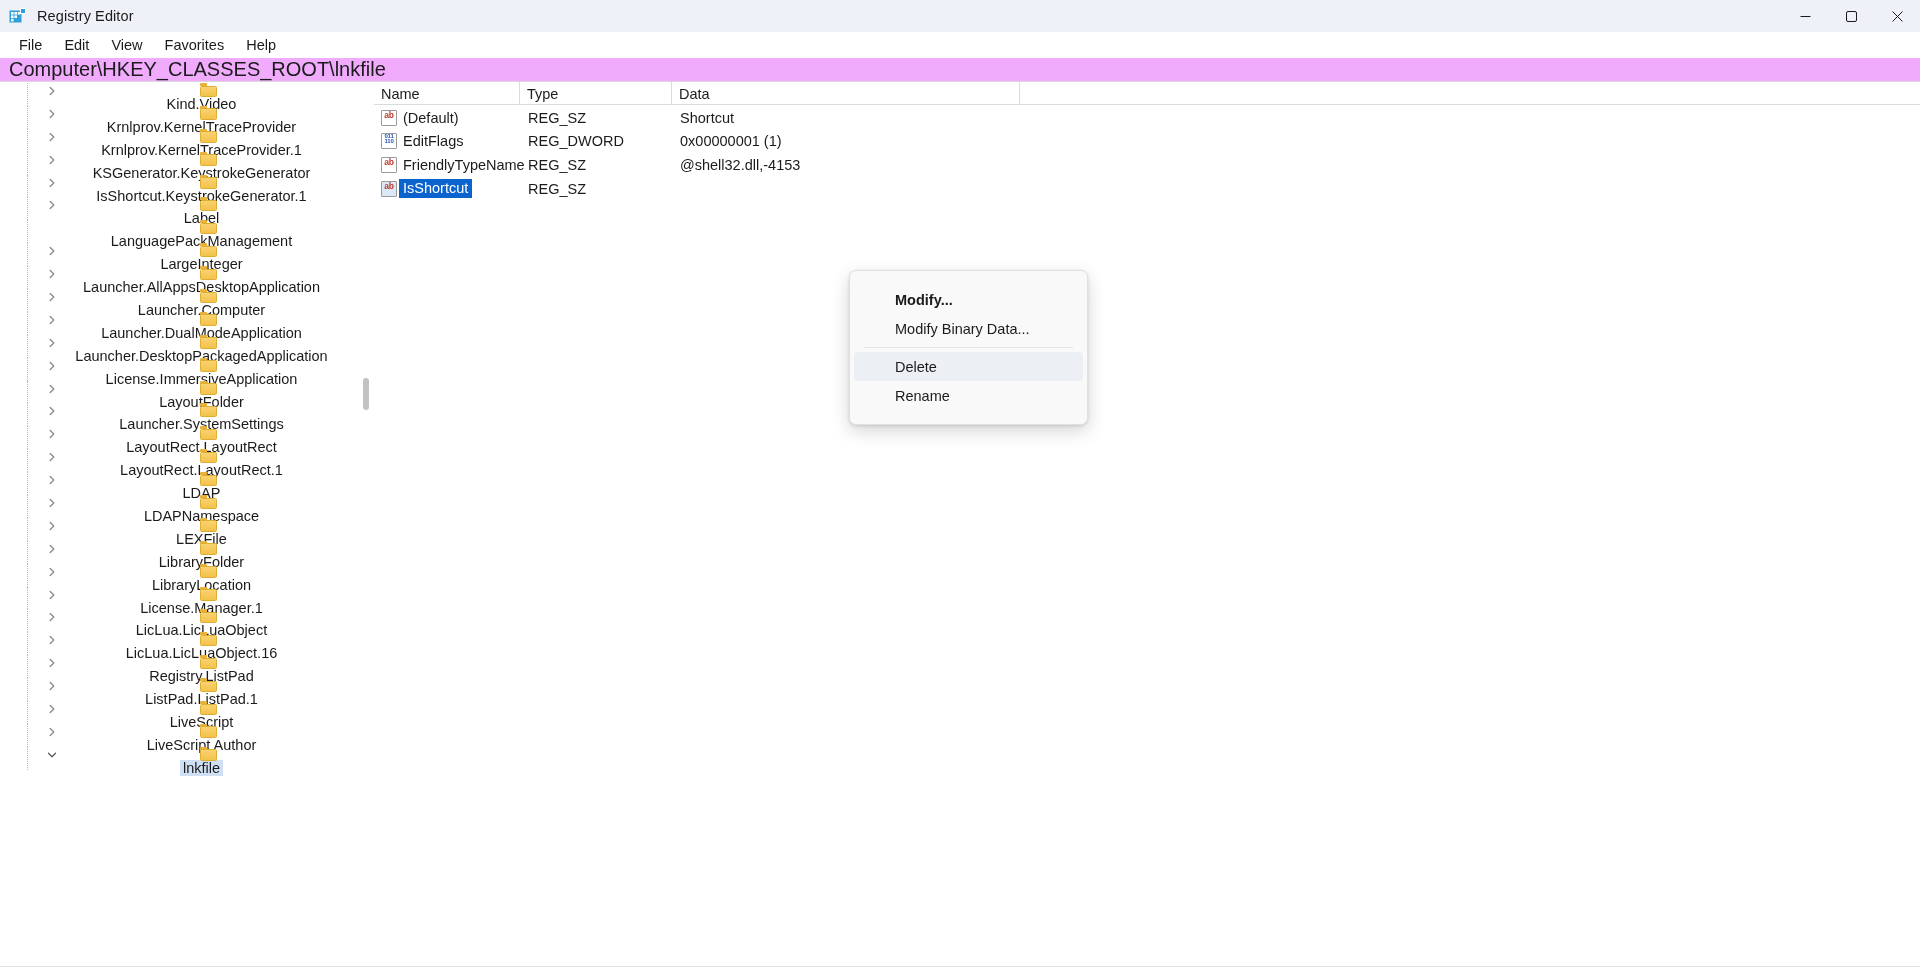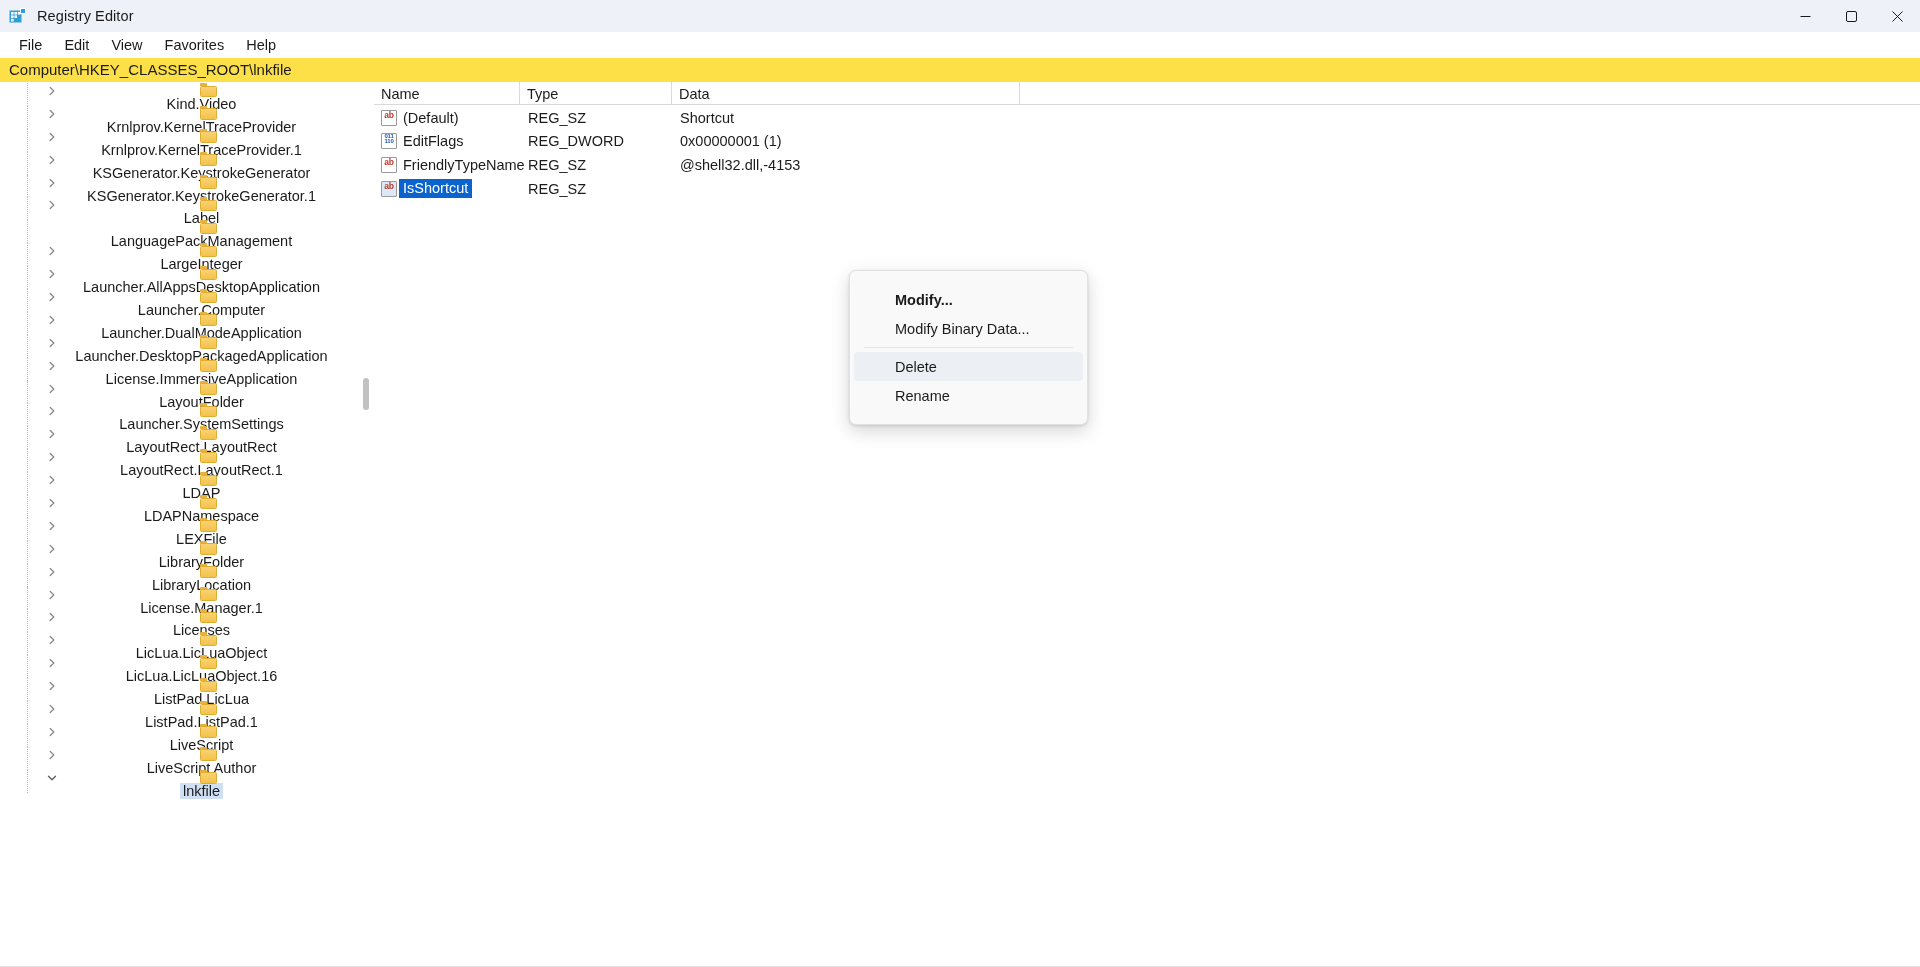--- a/index.html
+++ b/index.html
@@ -49,26 +49,26 @@
   .menu-item {
     font-size: 14.5px;
     color: #1b1b1b;
     padding: 3px 11px;
     border-radius: 3px;
   }
 
   
   .addressbar {
     height: 24px;
-    background: #fde047;
+    background: #f0abfc;
     border-bottom: 1px solid #d8d8d8;
     display: flex;
     align-items: center;
     padding-left: 9px;
-    font-size: 15px;
+    font-size: 20px;
     color: #1b1b1b;
   }
 
   
   .content {
     display: flex;
     height: calc(967px - 32px - 26px - 25px);
     background: #ffffff;
   }
   .tree-pane {
@@ -387,21 +387,21 @@
             <span class="guide"></span>
             <span class="chev">
               <svg width="10" height="10" viewBox="0 0 10 10">
                 <polyline points="3.2,1.5 6.8,5 3.2,8.5" fill="none" stroke="#8a8a8a" stroke-width="1.3" stroke-linecap="round" stroke-linejoin="round"></polyline>
               </svg>
             </span>
             <span class="folder">
               <span class="tab"></span>
               <span class="body"></span>
             </span>
-            <span class="node-label">KSGenerator.KeystrokeGenerator.1</span>
+            <span class="node-label">IsShortcut.KeystrokeGenerator.1</span>
           </div>
           <div class="tree-row">
             <span class="guide"></span>
             <span class="chev">
               <svg width="10" height="10" viewBox="0 0 10 10">
                 <polyline points="3.2,1.5 6.8,5 3.2,8.5" fill="none" stroke="#8a8a8a" stroke-width="1.3" stroke-linecap="round" stroke-linejoin="round"></polyline>
               </svg>
             </span>
             <span class="folder">
               <span class="tab"></span>
@@ -629,33 +629,20 @@
             <span class="guide"></span>
             <span class="chev">
               <svg width="10" height="10" viewBox="0 0 10 10">
                 <polyline points="3.2,1.5 6.8,5 3.2,8.5" fill="none" stroke="#8a8a8a" stroke-width="1.3" stroke-linecap="round" stroke-linejoin="round"></polyline>
               </svg>
             </span>
             <span class="folder">
               <span class="tab"></span>
               <span class="body"></span>
             </span>
-            <span class="node-label">Licenses</span>
-          </div>
-          <div class="tree-row">
-            <span class="guide"></span>
-            <span class="chev">
-              <svg width="10" height="10" viewBox="0 0 10 10">
-                <polyline points="3.2,1.5 6.8,5 3.2,8.5" fill="none" stroke="#8a8a8a" stroke-width="1.3" stroke-linecap="round" stroke-linejoin="round"></polyline>
-              </svg>
-            </span>
-            <span class="folder">
-              <span class="tab"></span>
-              <span class="body"></span>
-            </span>
             <span class="node-label">LicLua.LicLuaObject</span>
           </div>
           <div class="tree-row">
             <span class="guide"></span>
             <span class="chev">
               <svg width="10" height="10" viewBox="0 0 10 10">
                 <polyline points="3.2,1.5 6.8,5 3.2,8.5" fill="none" stroke="#8a8a8a" stroke-width="1.3" stroke-linecap="round" stroke-linejoin="round"></polyline>
               </svg>
             </span>
             <span class="folder">
@@ -668,21 +655,21 @@
             <span class="guide"></span>
             <span class="chev">
               <svg width="10" height="10" viewBox="0 0 10 10">
                 <polyline points="3.2,1.5 6.8,5 3.2,8.5" fill="none" stroke="#8a8a8a" stroke-width="1.3" stroke-linecap="round" stroke-linejoin="round"></polyline>
               </svg>
             </span>
             <span class="folder">
               <span class="tab"></span>
               <span class="body"></span>
             </span>
-            <span class="node-label">ListPad.LicLua</span>
+            <span class="node-label">Registry.ListPad</span>
           </div>
           <div class="tree-row">
             <span class="guide"></span>
             <span class="chev">
               <svg width="10" height="10" viewBox="0 0 10 10">
                 <polyline points="3.2,1.5 6.8,5 3.2,8.5" fill="none" stroke="#8a8a8a" stroke-width="1.3" stroke-linecap="round" stroke-linejoin="round"></polyline>
               </svg>
             </span>
             <span class="folder">
               <span class="tab"></span>

